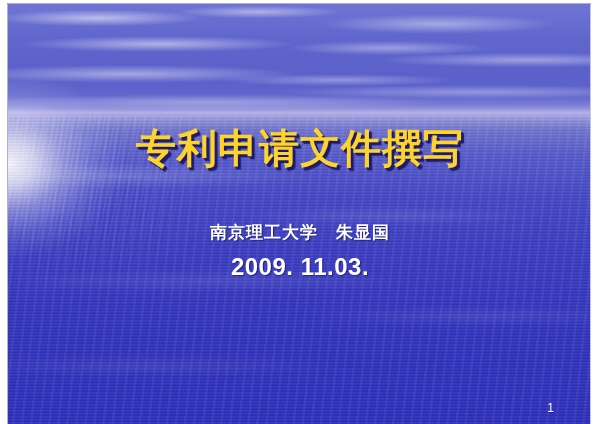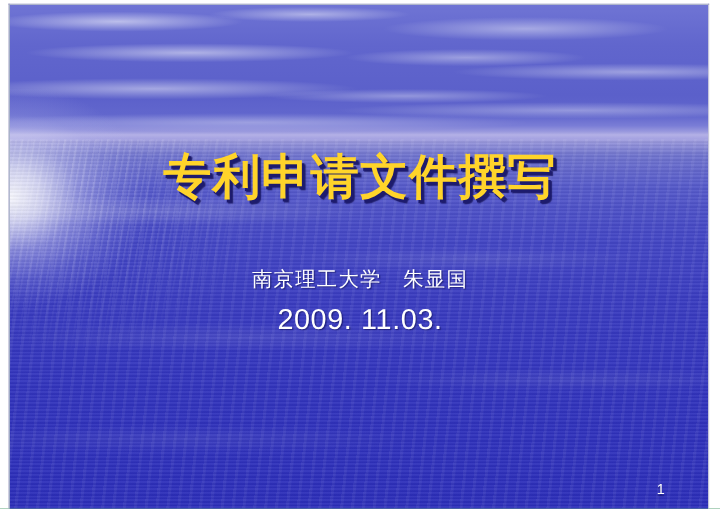--- a/index.html
+++ b/index.html
@@ -8,21 +8,21 @@
     background: #ffffff;
   }
   body {
     font-family: "Liberation Sans", "DejaVu Sans", sans-serif;
   }
 
   .slide-root {
     position: relative;
     width: 600px;
     height: 424px;
-    background: #15803d;
+    background: #000000;
     overflow: hidden;
   }
 
   
   .slide-photo {
     position: absolute;
     left: 8px;
     top: 4px;
     width: 582px;
     height: 420px;
@@ -166,20 +166,21 @@
     position: absolute;
     left: 0;
     right: 0;
     top: 224px;
     text-align: center;
     color: #ffffff;
     font-size: 17px;
     line-height: 1.0;
     text-shadow: 1px 1px 1px rgba(10,10,70,0.55);
     white-space: nowrap;
+    font-weight: bold;
   }
 
   .subtitle-line-author {
     display: block;
     letter-spacing: 1px;
   }
 
   .subtitle-line-date {
     display: block;
     margin-top: 14px;

